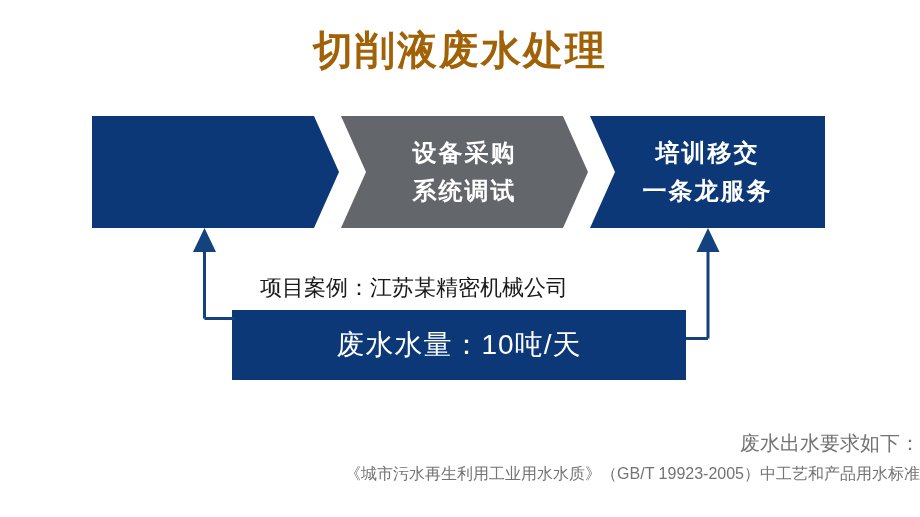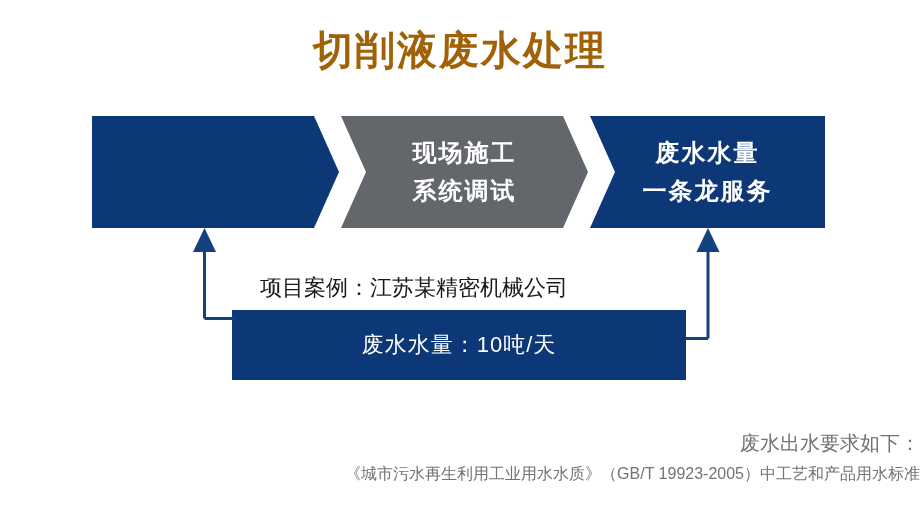--- a/index.html
+++ b/index.html
@@ -97,21 +97,21 @@
     width: 454px;
     height: 70px;
     background: #0d3878;
     display: flex;
     align-items: center;
     justify-content: center;
     z-index: 2;
   }
   #banner .label {
     color: #ffffff;
-    font-size: 22px;
+    font-size: 28px;
     line-height: 34px;
     letter-spacing: 1px;
     white-space: nowrap;
   }
 
   
   #footer {
     position: absolute;
     left: 0;
     top: 428px;
@@ -141,31 +141,31 @@
     <svg class="shape" viewBox="0 0 247 112" preserveAspectRatio="none">
       <polygon points="0,0 222,0 247,56 222,112 0,112" fill="#0d3878"></polygon>
     </svg>
   </div>
 
   <div class="chev" id="chev2">
     <svg class="shape" viewBox="0 0 247 112" preserveAspectRatio="none">
       <polygon points="0,0 222,0 247,56 222,112 0,112 25,56" fill="#63666b"></polygon>
     </svg>
     <div class="label">
-      <div>现场施工</div>
+      <div>设备采购</div>
       <div>系统调试</div>
     </div>
   </div>
 
   <div class="chev" id="chev3">
     <svg class="shape" viewBox="0 0 235 112" preserveAspectRatio="none">
       <polygon points="0,0 235,0 235,112 0,112 25,56" fill="#0d3878"></polygon>
     </svg>
     <div class="label">
-      <div>废水水量</div>
+      <div>培训移交</div>
       <div>一条龙服务</div>
     </div>
   </div>
 
   <svg class="connector" style="left:185px; top:222px; width:60px; height:100px;" viewBox="0 0 60 100">
     <path d="M19.5,96.5 L19.5,26 M19.5,96.5 L50,96.5" stroke="#14427e" stroke-width="3" fill="none"></path>
     <polygon points="19.5,6 31,30 8,30" fill="#14427e"></polygon>
   </svg>
 
   <svg class="connector" style="left:672px; top:222px; width:60px; height:120px;" viewBox="0 0 60 120">

